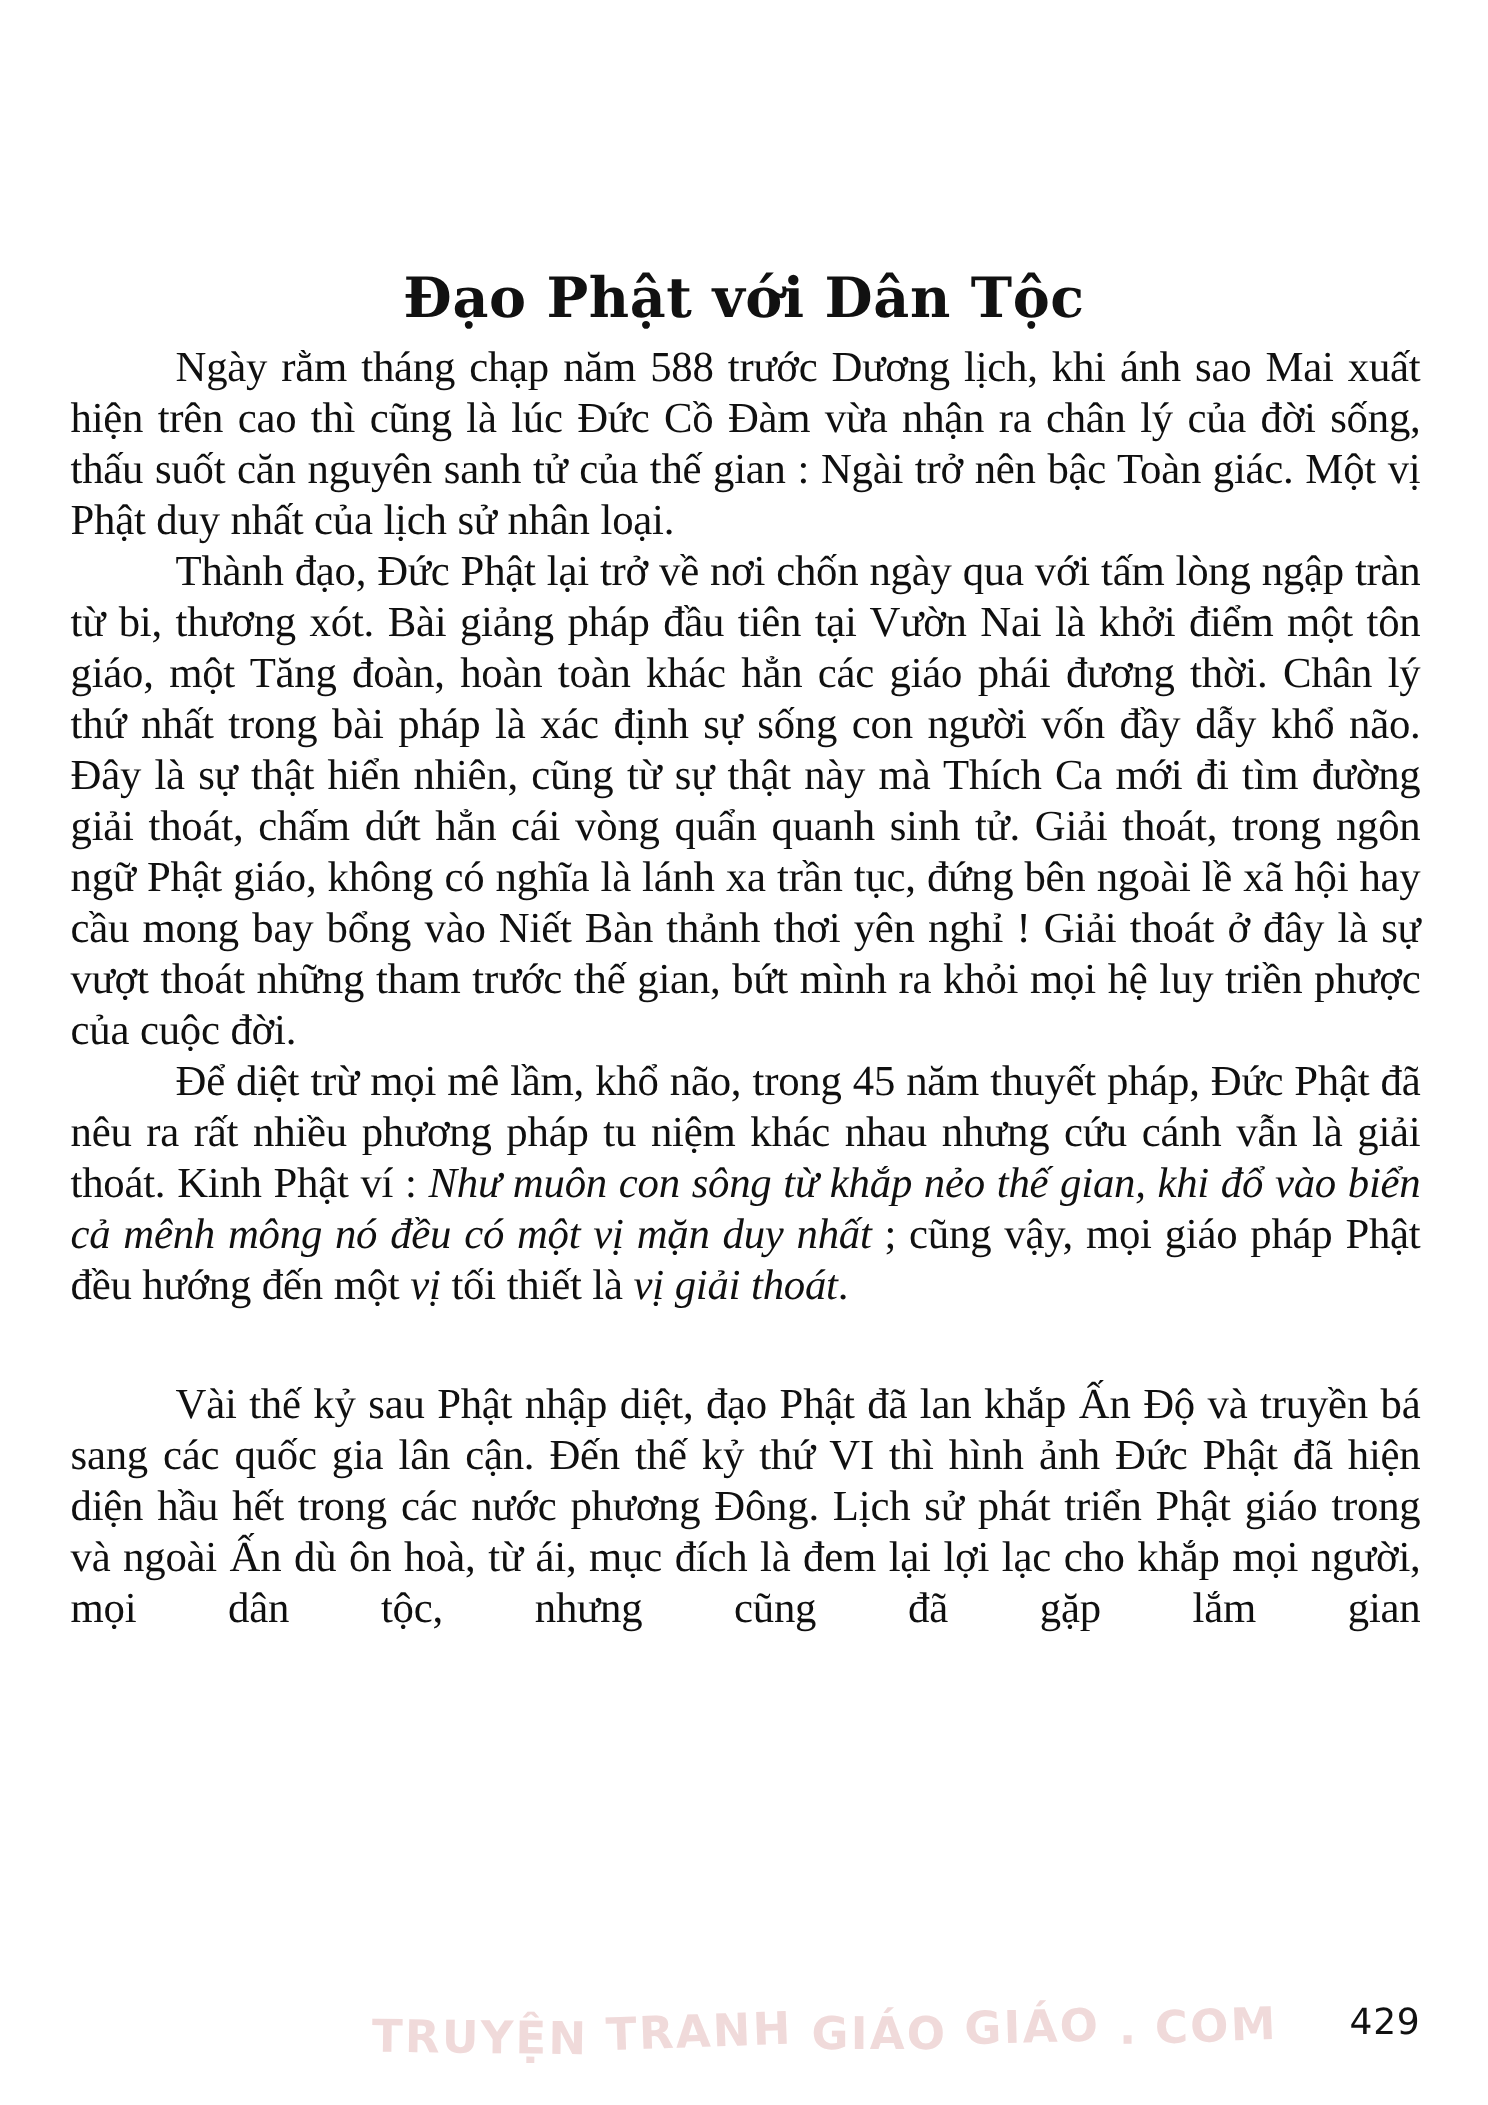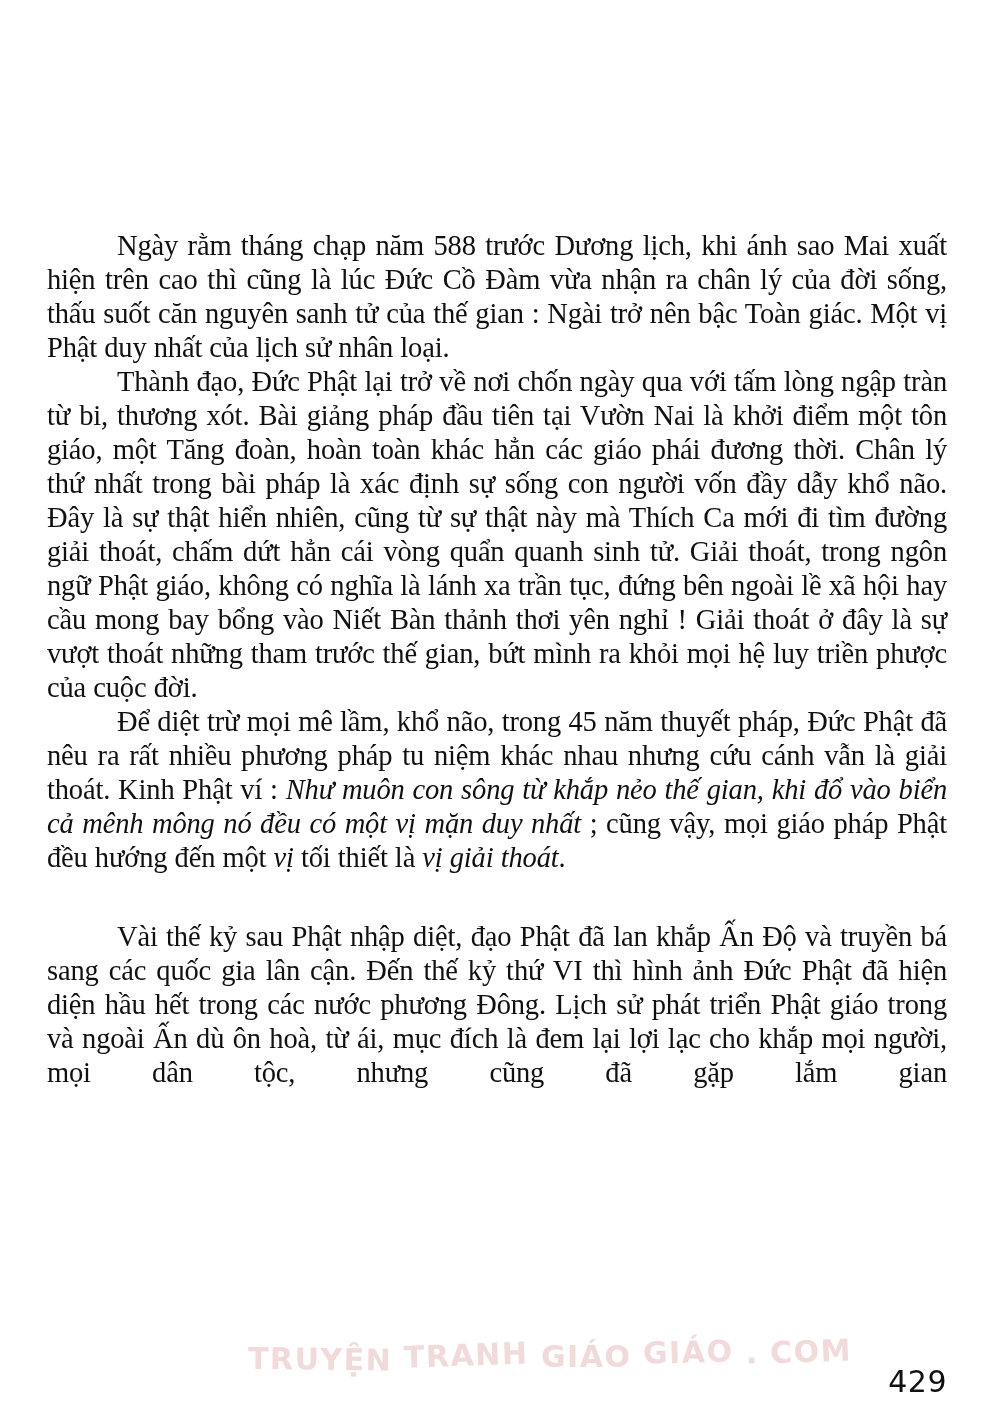--- a/index.html
+++ b/index.html
@@ -86,33 +86,34 @@
   .watermark .w2 { transform: rotate(-1.2deg) translateY(-1px); }
   .watermark .w3 { transform: rotate(0.8deg)  translateY(2px); }
   .watermark .w4 { transform: rotate(-0.6deg) translateY(-1px); }
   .watermark .w5 { transform: rotate(1.1deg)  translateY(1px); }
   .watermark .w6 { transform: rotate(-1.4deg) translateY(0px); }
 
   
   .page-number {
     position: absolute;
     right: 45px;
-    top: 1364px;
+    top: 1334px;
     font-family: "DejaVu Sans", "Liberation Sans", sans-serif;
-    font-size: 30px;
+    font-size: 24px;
     font-weight: normal;
     color: #111111;
     letter-spacing: 0.5px;
   }
 </style>
 </head>
 <body>
 
 <div class="page">
 
+  <h1 class="doc-title">Đạo Phật với Dân Tộc</h1>
 
   <div class="body-text">
 
     <p>Ngày rằm tháng chạp năm 588 trước Dương lịch, khi ánh sao Mai xuất hiện trên cao thì cũng là lúc Đức Cồ Đàm vừa nhận ra chân lý của đời sống, thấu suốt căn nguyên sanh tử của thế gian : Ngài trở nên bậc Toàn giác. Một vị Phật duy nhất của lịch sử nhân loại.</p>
 
     <p>Thành đạo, Đức Phật lại trở về nơi chốn ngày qua với tấm lòng ngập tràn từ bi, thương xót. Bài giảng pháp đầu tiên tại Vườn Nai là khởi điểm một tôn giáo, một Tăng đoàn, hoàn toàn khác hẳn các giáo phái đương thời. Chân lý thứ nhất trong bài pháp là xác định sự sống con người vốn đầy dẫy khổ não. Đây là sự thật hiển nhiên, cũng từ sự thật này mà Thích Ca mới đi tìm đường giải thoát, chấm dứt hẳn cái vòng quẩn quanh sinh tử. Giải thoát, trong ngôn ngữ Phật giáo, không có nghĩa là lánh xa trần tục, đứng bên ngoài lề xã hội hay cầu mong bay bổng vào Niết Bàn thảnh thơi yên nghỉ ! Giải thoát ở đây là sự vượt thoát những tham trước thế gian, bứt mình ra khỏi mọi hệ luy triền phược của cuộc đời.</p>
 
     <p><span>Để diệt trừ mọi mê lầm, khổ não, trong 45 năm thuyết pháp, Đức Phật đã nêu ra rất nhiều phương pháp tu niệm khác nhau nhưng cứu cánh vẫn là giải thoát. Kinh Phật ví : </span><i>Như muôn con sông từ khắp nẻo thế gian, khi đổ vào biển cả mênh mông nó đều có một vị mặn duy nhất</i><span> ; cũng vậy, mọi giáo pháp Phật đều hướng đến một </span><i>vị</i><span> tối thiết là </span><i>vị giải thoát</i><span>.</span></p>
 
     <p class="cut">Vài thế kỷ sau Phật nhập diệt, đạo Phật  đã lan khắp Ấn Độ và truyền bá sang các quốc gia lân cận. Đến thế kỷ thứ VI thì hình ảnh Đức Phật đã hiện diện hầu hết trong các nước phương Đông. Lịch sử phát triển Phật giáo trong và ngoài Ấn dù ôn hoà, từ ái, mục đích là đem lại lợi lạc cho khắp mọi người, mọi dân tộc, nhưng cũng đã gặp lắm gian</p>

